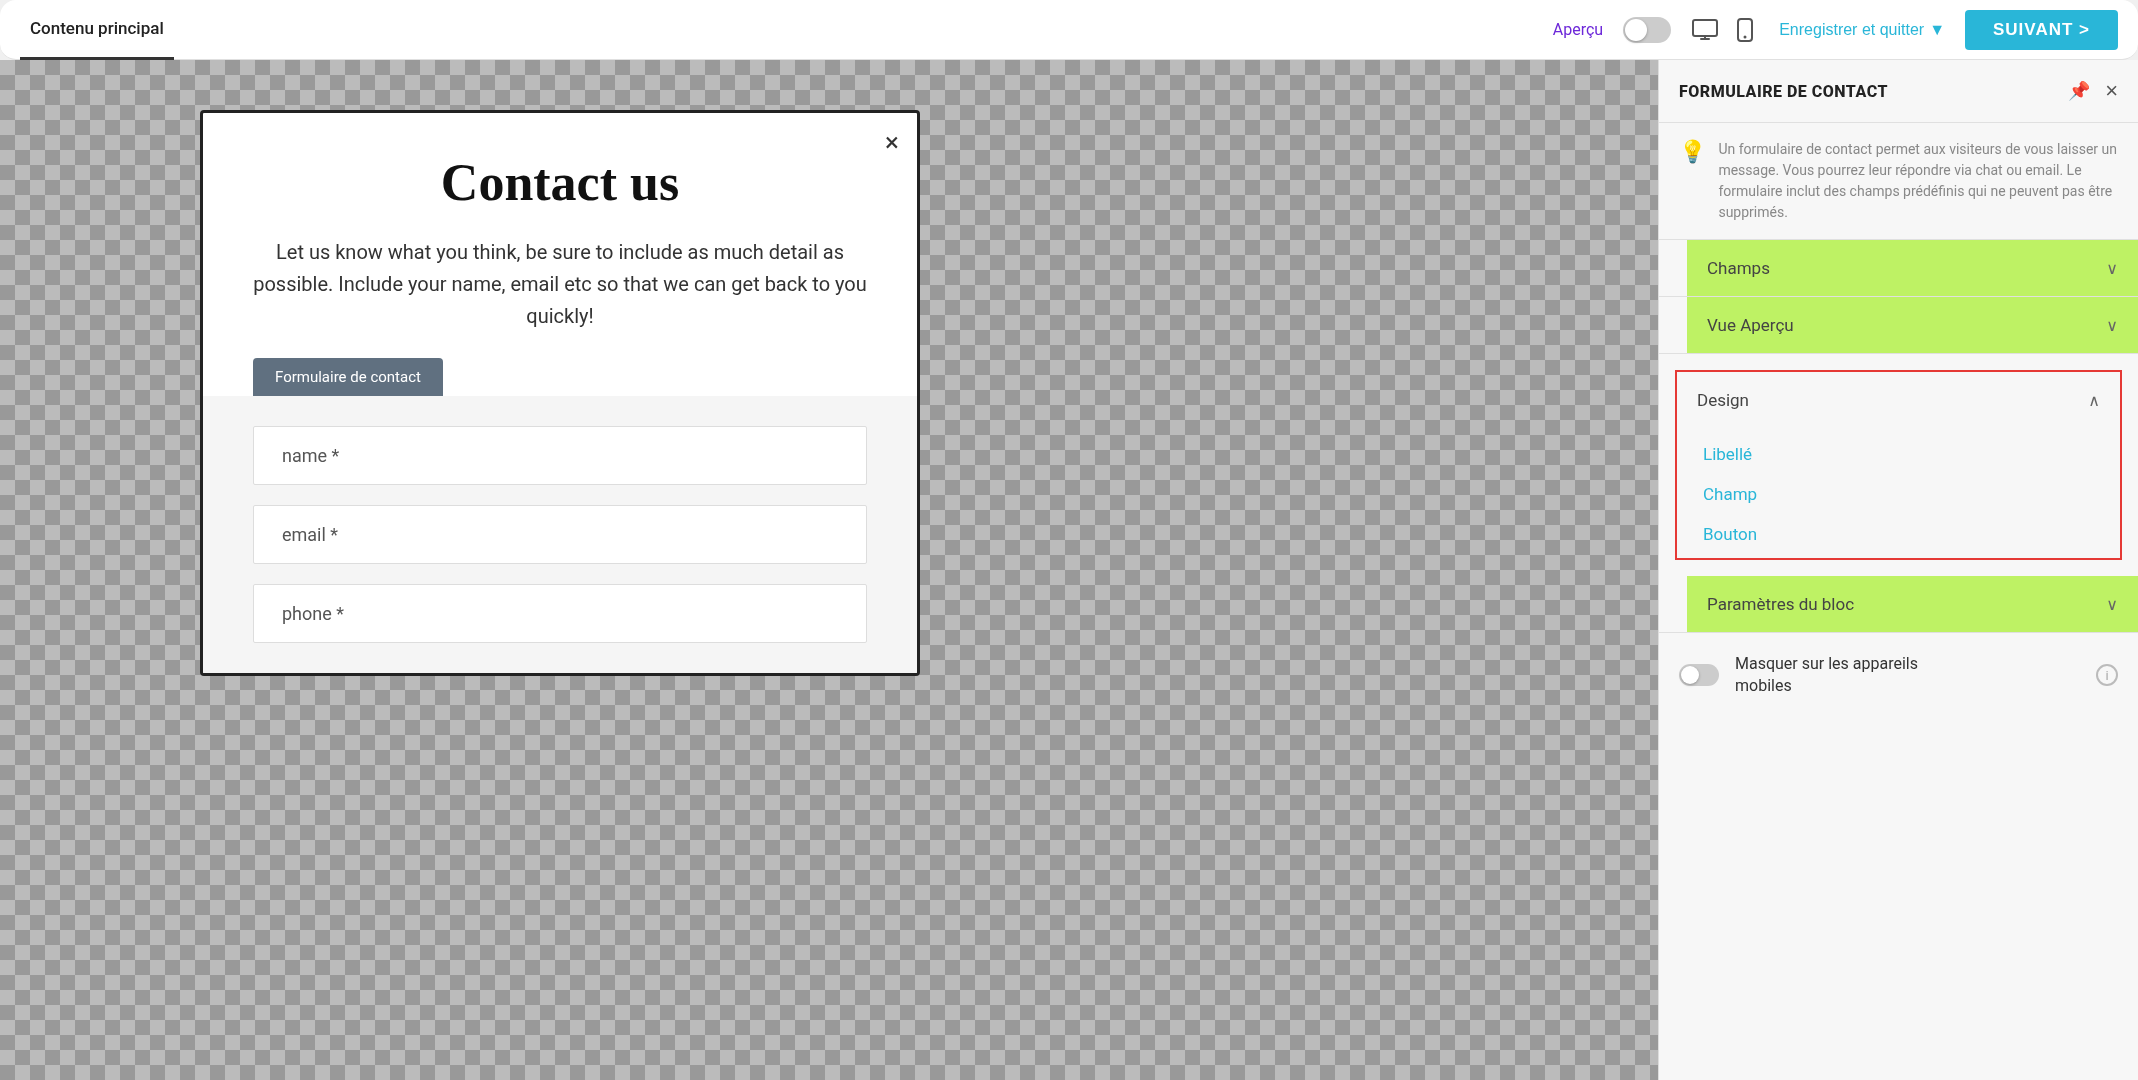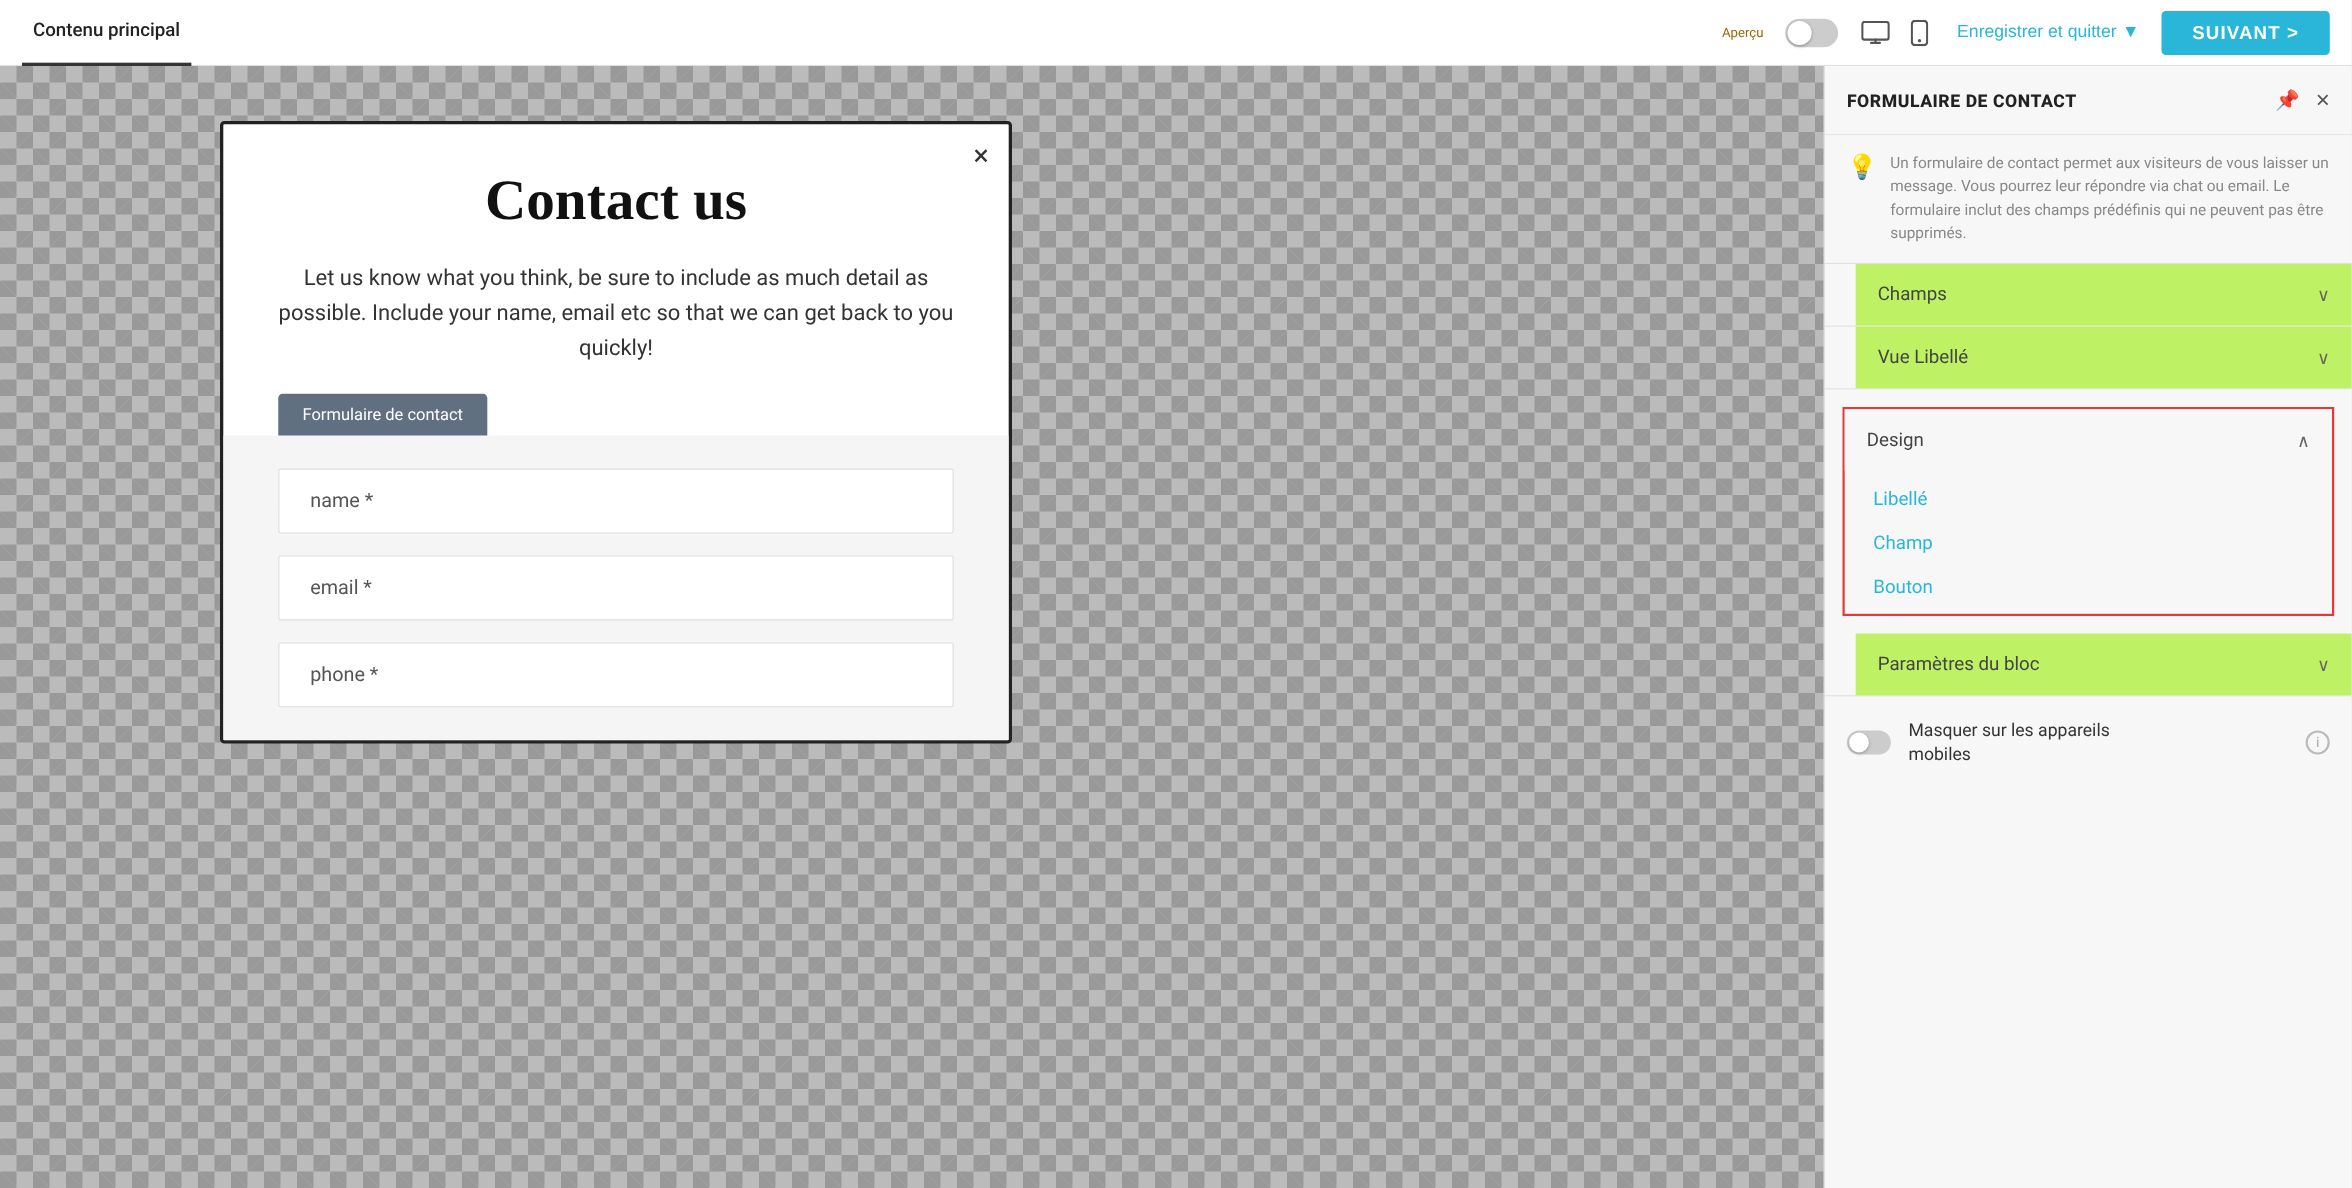--- a/index.html
+++ b/index.html
@@ -15,20 +15,21 @@
     
     .top-bar {
       display: flex;
       align-items: center;
       background: #fff;
       border-bottom: 1px solid #e0e0e0;
       height: 60px;
       padding: 0 20px;
       position: relative;
       z-index: 10;
+      border-radius: 16px;
     }
     .tab {
       font-size: 17px;
       color: #333;
       padding: 0 10px;
       height: 60px;
       display: flex;
       align-items: center;
       cursor: pointer;
       border-bottom: 3px solid transparent;
@@ -43,22 +44,22 @@
       color: #aaa;
       font-weight: 400;
     }
     .top-bar-right {
       display: flex;
       align-items: center;
       gap: 20px;
       margin-left: auto;
     }
     .apercu-label {
-      font-size: 12px;
-      color: #a16207;
+      font-size: 16px;
+      color: #6d28d9;
     }
     .toggle-switch {
       width: 48px;
       height: 26px;
       background: #ccc;
       border-radius: 13px;
       position: relative;
       cursor: pointer;
     }
     .toggle-switch::after {
@@ -448,21 +449,21 @@
 
     <div class="accordion-item">
       <div class="accordion-header">
         <span class="accordion-label">Champs</span>
         <span class="chevron">∨</span>
       </div>
     </div>
 
     <div class="accordion-item">
       <div class="accordion-header">
-        <span class="accordion-label">Vue Libellé</span>
+        <span class="accordion-label">Vue Aperçu</span>
         <span class="chevron">∨</span>
       </div>
     </div>
 
     <div class="design-section">
       <div class="design-header">
         <span class="accordion-label">Design</span>
         <span class="chevron">∧</span>
       </div>
       <div class="design-body">

